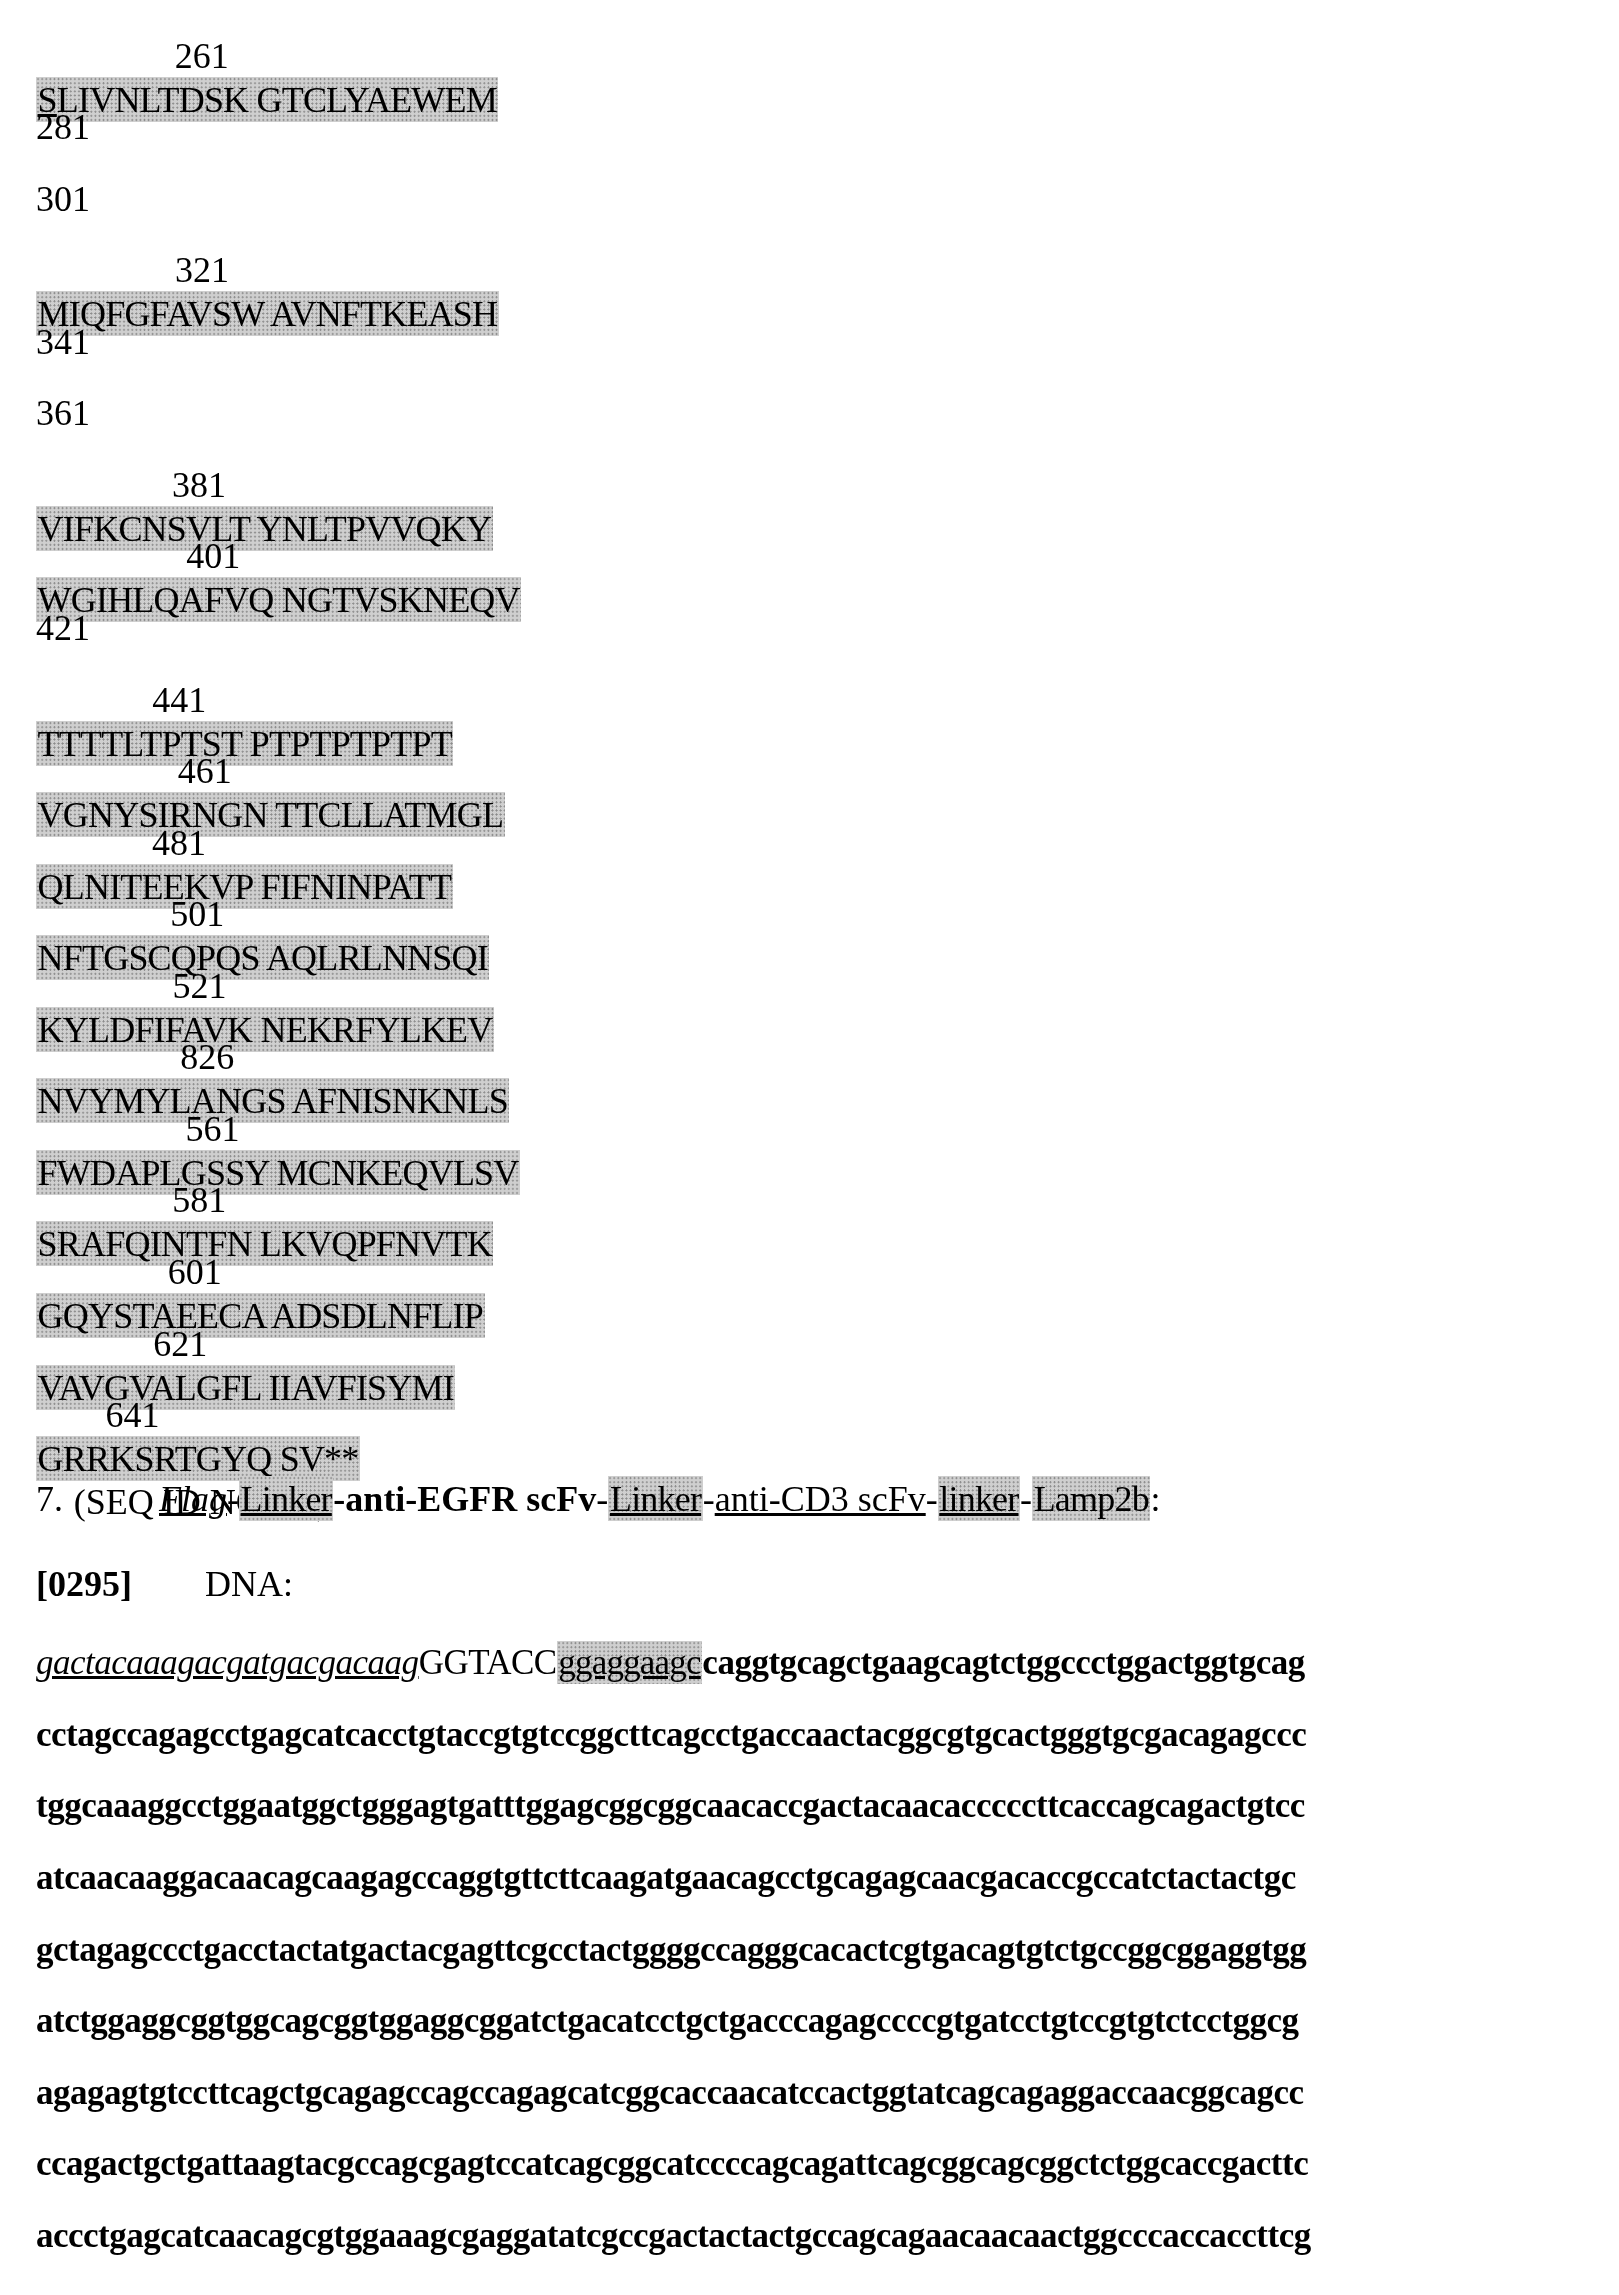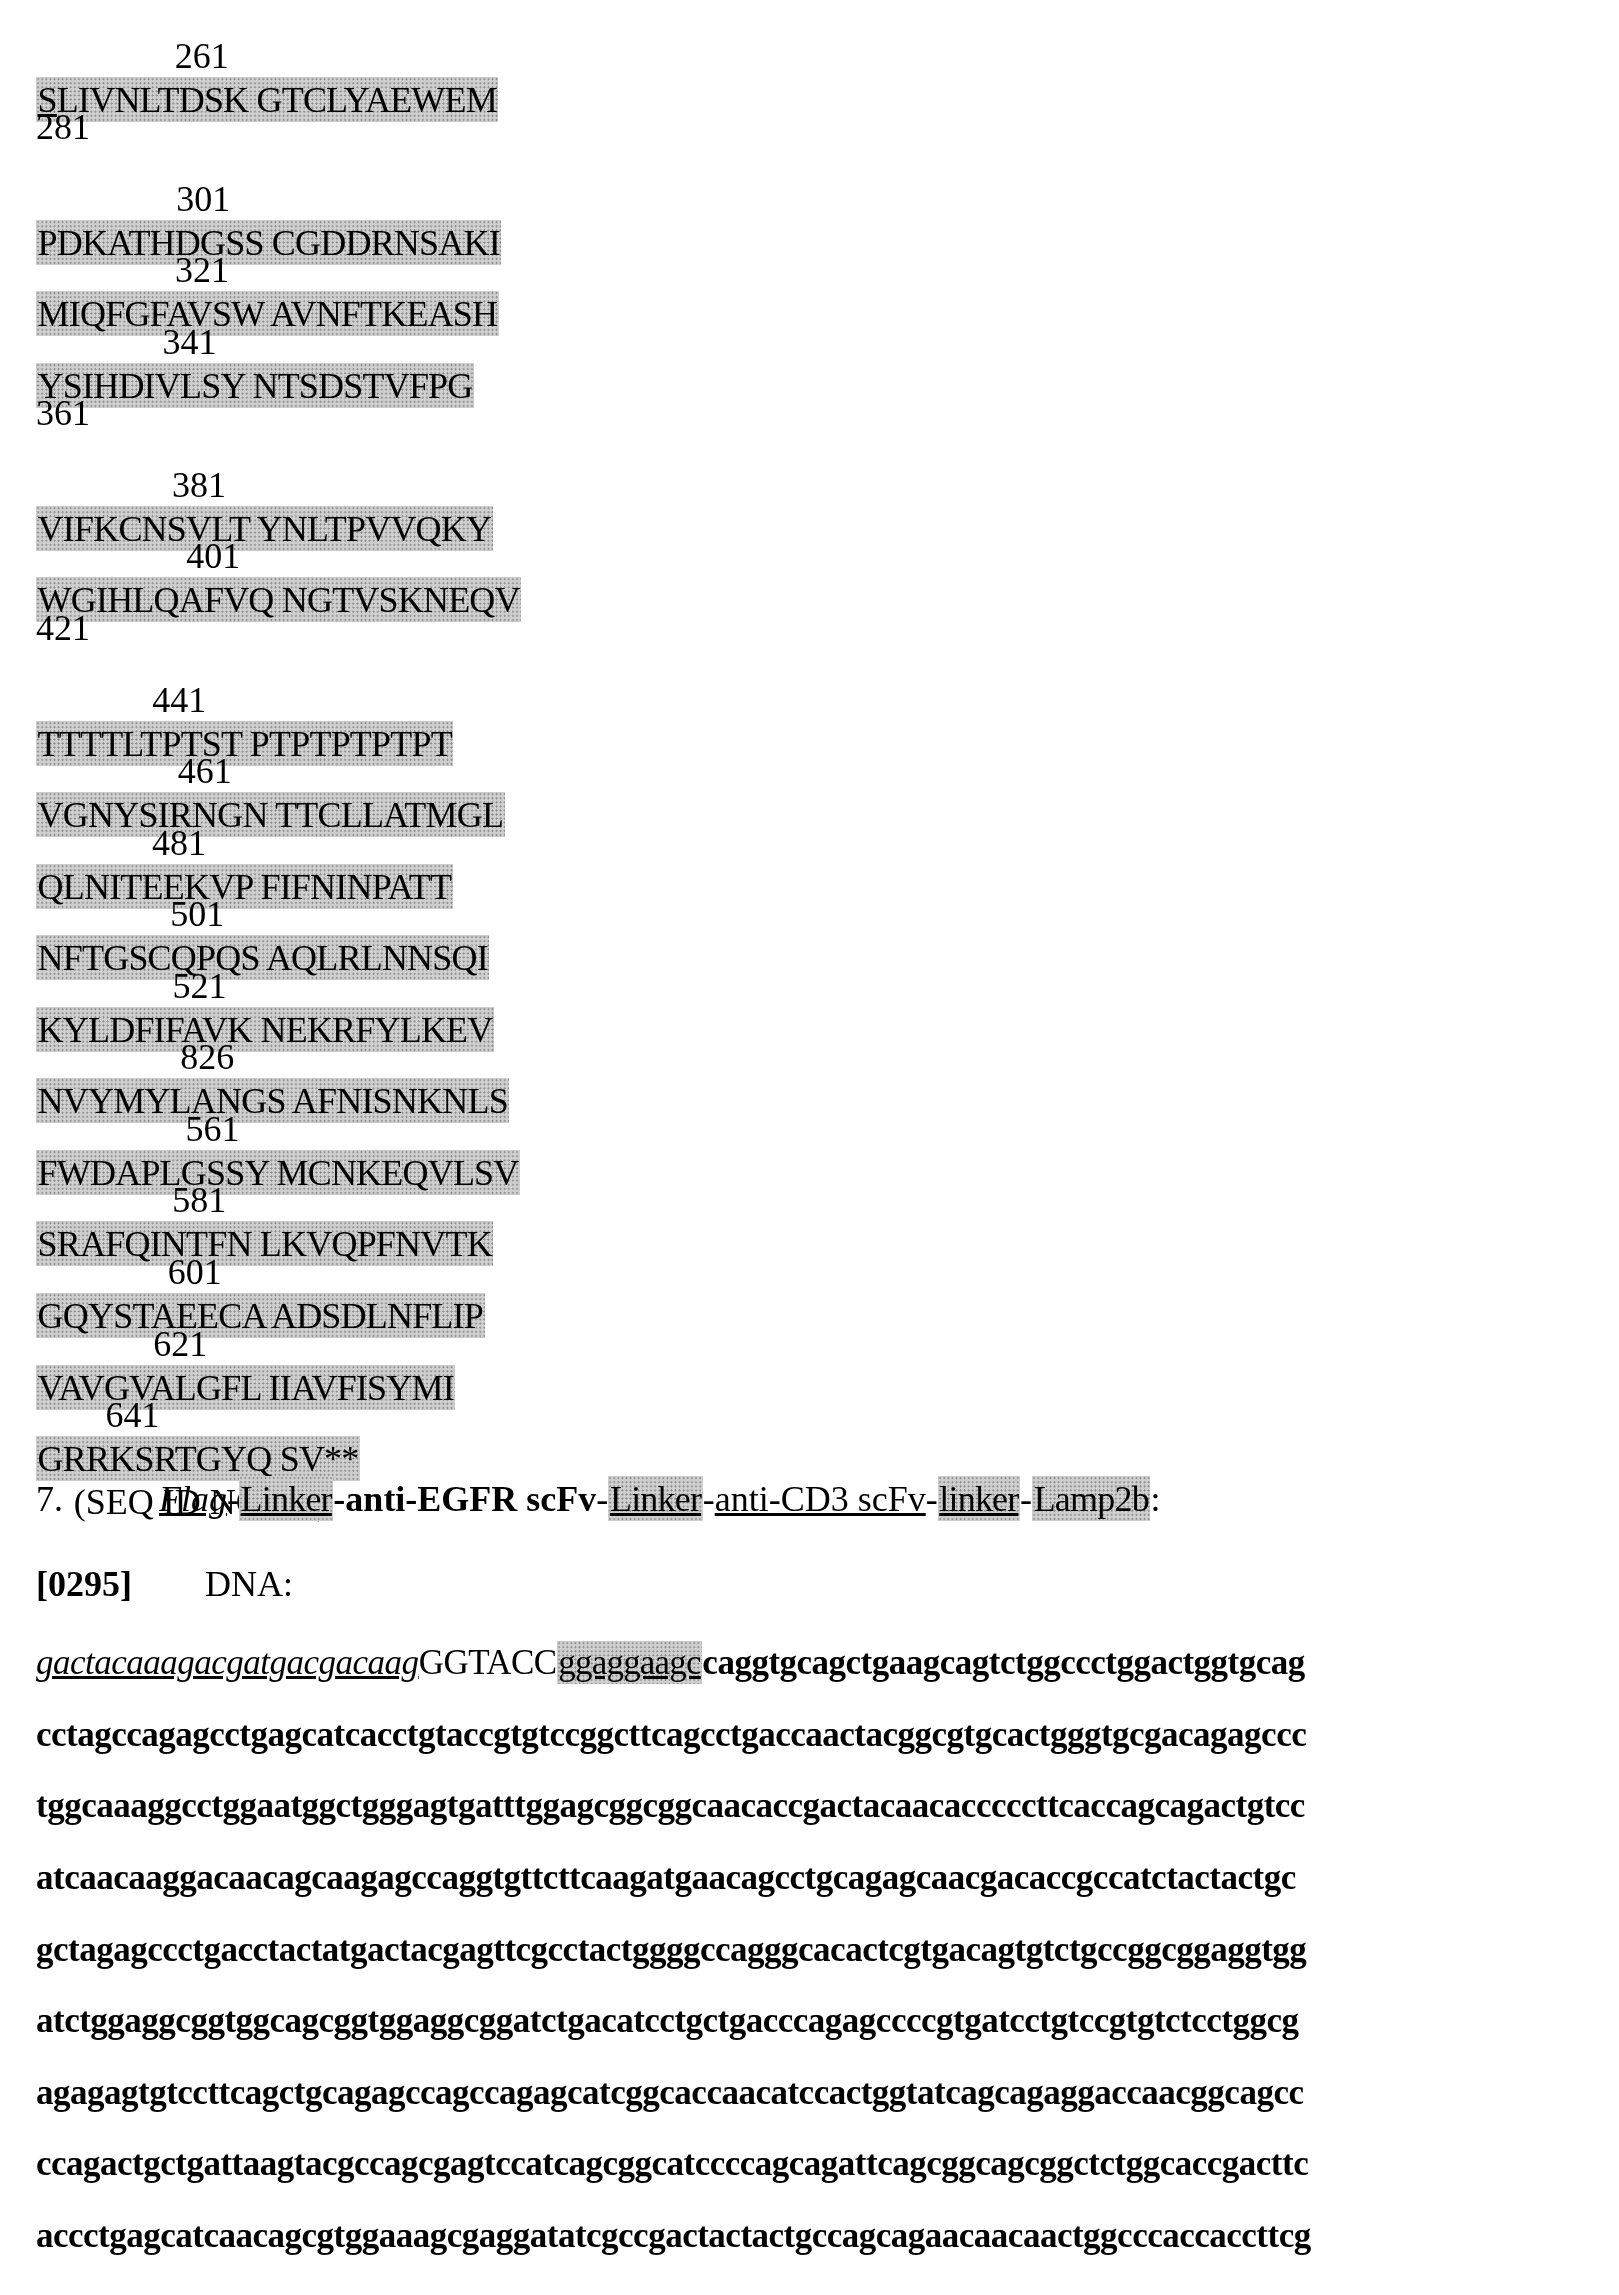--- a/index.html
+++ b/index.html
@@ -35,29 +35,27 @@
   <div>
     <div class="seq-row" style="top:35px">
       <span class="seq-num">261</span>
       <span class="shade"><span class="u">S</span><span>LIVNLTDSK GTCLYAEWEM</span></span>
     </div>
     <div class="seq-row" style="top:106px">
       <span class="seq-num">281</span>
     </div>
     <div class="seq-row" style="top:178px">
       <span class="seq-num">301</span>
-      <span class="shade">PDKATHDGSS CGDDRNSAKI</span>
     </div>
     <div class="seq-row" style="top:249px">
       <span class="seq-num">321</span>
       <span class="shade">MIQFGFAVSW AVNFTKEASH</span>
     </div>
     <div class="seq-row" style="top:321px">
       <span class="seq-num">341</span>
-      <span class="shade">YSIHDIVLSY NTSDSTVFPG</span>
     </div>
     <div class="seq-row" style="top:392px">
       <span class="seq-num">361</span>
     </div>
     <div class="seq-row" style="top:464px">
       <span class="seq-num">381</span>
       <span class="shade">VIFKCNSVLT YNLTPVVQKY</span>
     </div>
     <div class="seq-row" style="top:535px">
       <span class="seq-num">401</span>

